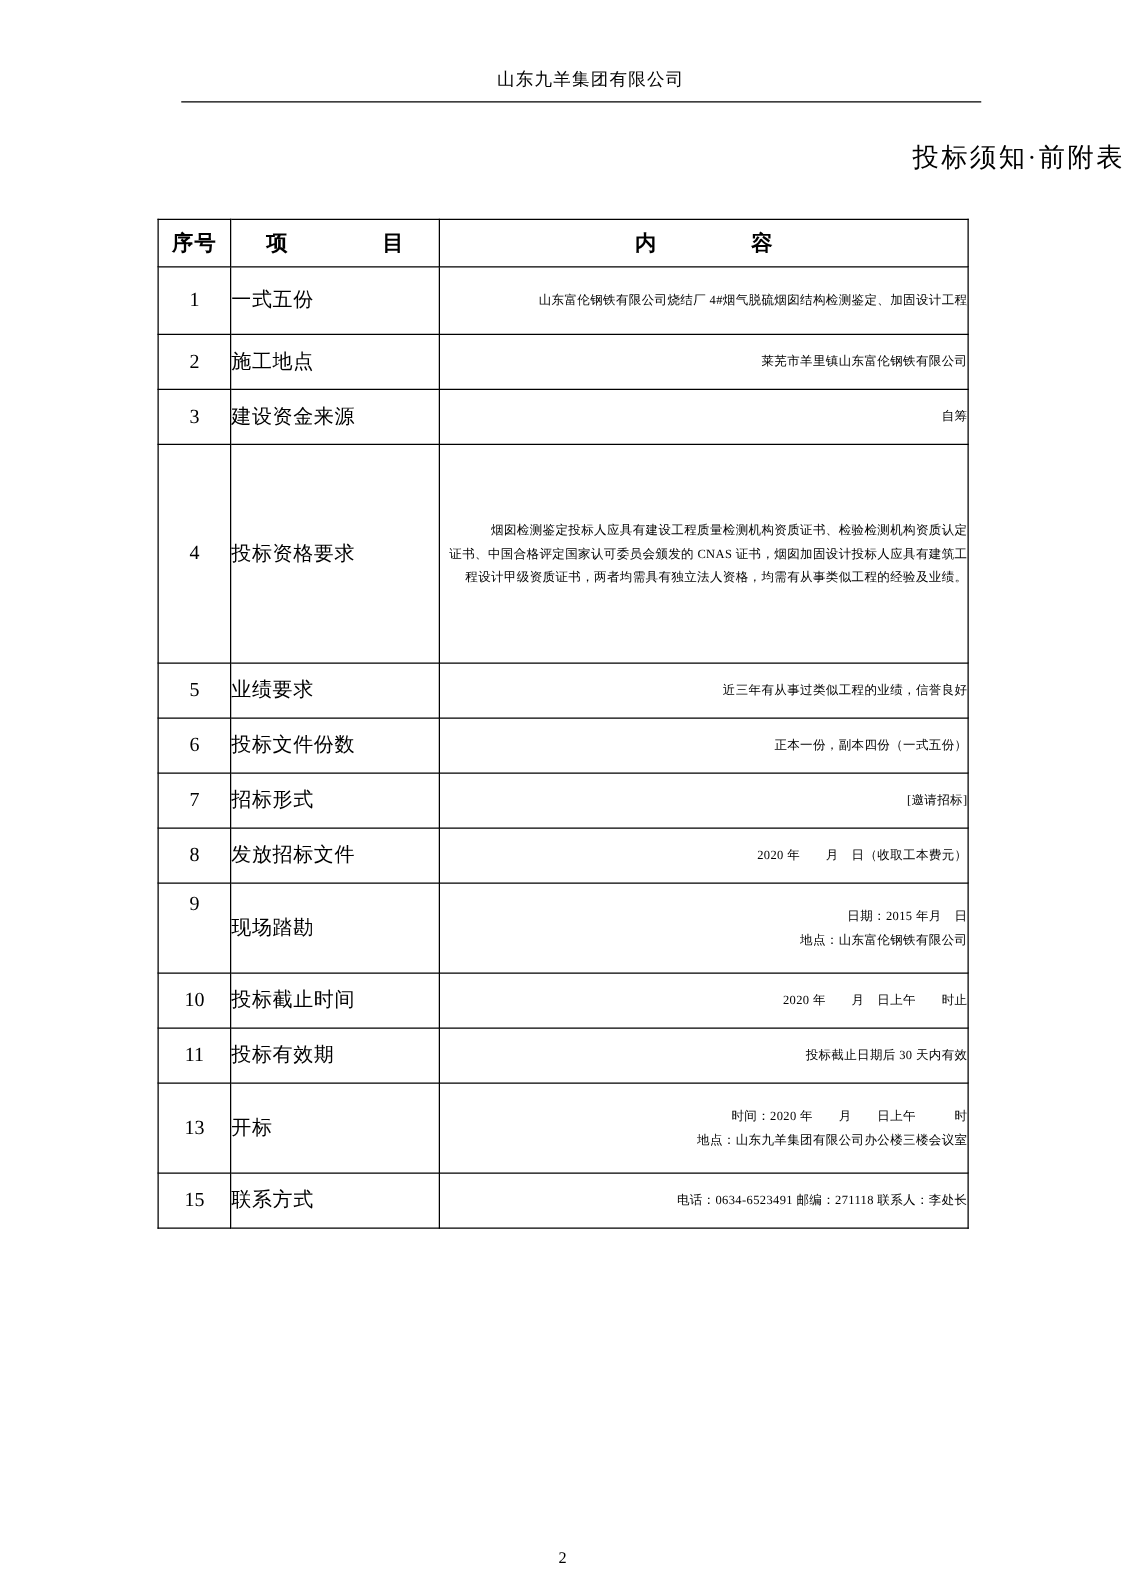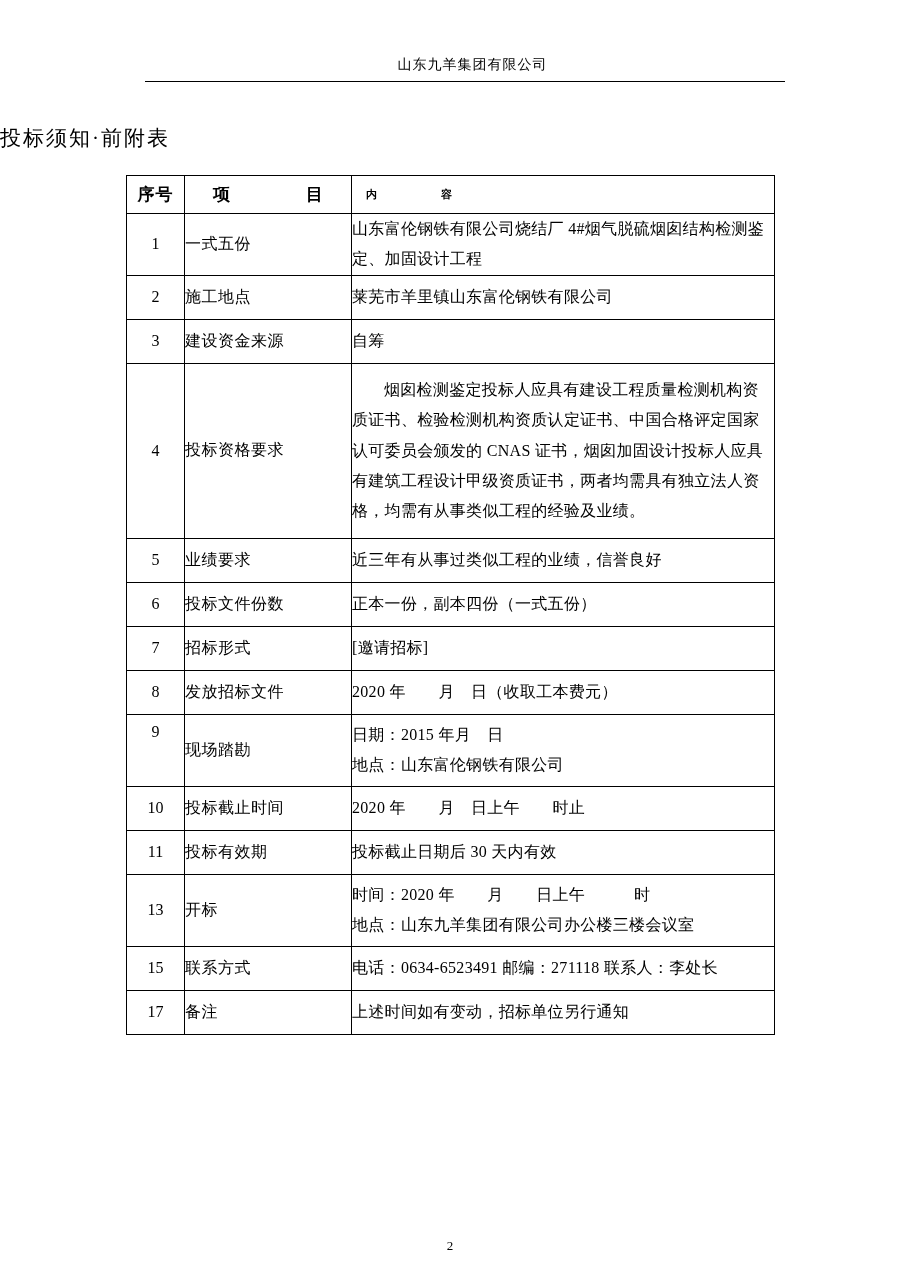--- a/index.html
+++ b/index.html
@@ -37,24 +37,24 @@
   .header-rule {
     position: absolute;
     top: 81px;
     left: 145px;
     width: 640px;
     height: 0;
     border-top: 1px solid #000;
   }
   .doc-title {
     position: absolute;
-    top: 124px;
+    top: 112px;
     left: 0;
     width: 900px;
-    text-align: left;
+    text-align: right;
     font-size: 21px;
     font-family: "Liberation Serif", "DejaVu Serif", serif;
     letter-spacing: 2px;
   }
   .table-wrap {
     position: absolute;
     top: 175px;
     left: 126px;
     width: 648px;
   }
@@ -78,39 +78,39 @@
     font-size: 17px;
     height: 37px;
     letter-spacing: 1px;
   }
   .hd-item {
     font-size: 17px;
     letter-spacing: 14px;
     text-indent: 14px;
   }
   .hd-content {
-    text-align: left;
-    font-size: 11px;
+    text-align: center;
+    font-size: 17px;
     letter-spacing: 14px;
     text-indent: 14px;
   }
   td.no {
     text-align: center;
     font-size: 16px;
     font-family: "Liberation Serif", "DejaVu Serif", serif;
   }
   td.item {
     text-align: left;
     font-size: 16px;
     padding-left: 16px;
     letter-spacing: 0.5px;
   }
   td.content {
-    text-align: left;
-    font-size: 16px;
+    text-align: right;
+    font-size: 10px;
     padding: 6px 10px 6px 12px;
     line-height: 1.9;
     letter-spacing: 0.3px;
   }
   td.content .indent {
     text-indent: 32px;
     display: block;
   }
   td.content .line {
     display: block;
@@ -223,24 +223,19 @@
           <td class="content">
             <span class="line">时间：2020 年　　月　　日上午　　　时</span>
             <span class="line">地点：山东九羊集团有限公司办公楼三楼会议室</span>
           </td>
         </tr>
         <tr class="row-h-md">
           <td class="no">15</td>
           <td class="item">联系方式</td>
           <td class="content">电话：0634-6523491 邮编：271118 联系人：李处长</td>
         </tr>
-        <tr class="row-h-md">
-          <td class="no">17</td>
-          <td class="item">备注</td>
-          <td class="content">上述时间如有变动，招标单位另行通知</td>
-        </tr>
       </tbody>
     </table>
   </div>
 
   <div class="footer">2</div>
 
 </div>
 
 </body></html>

